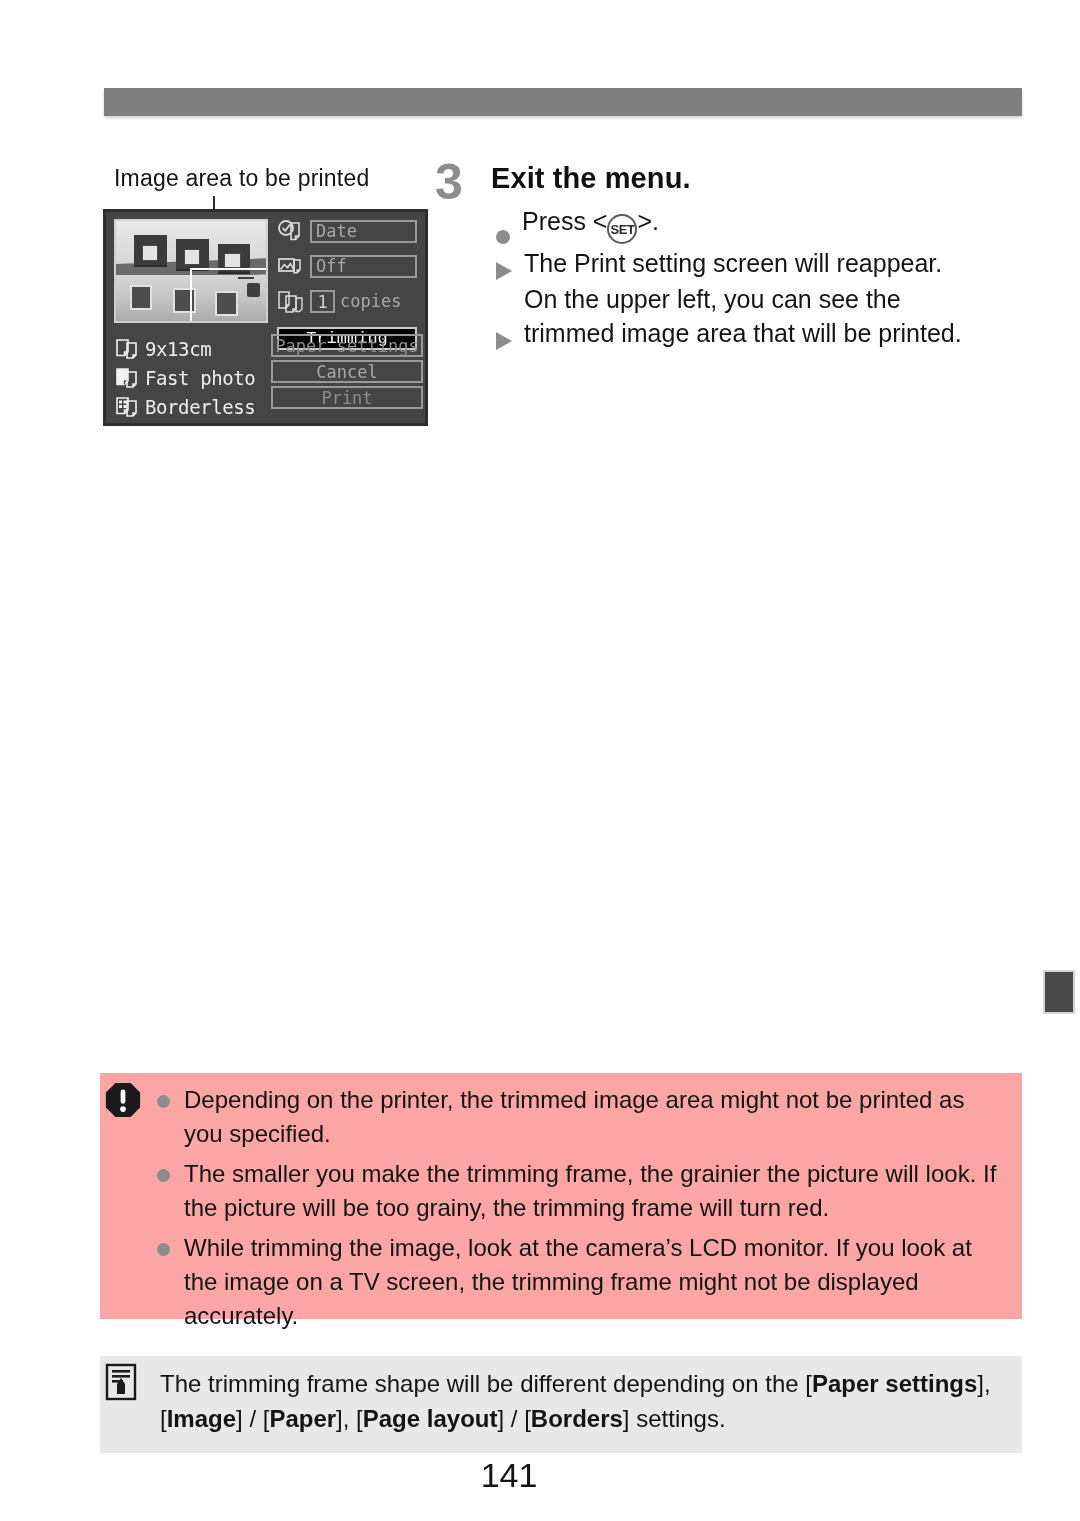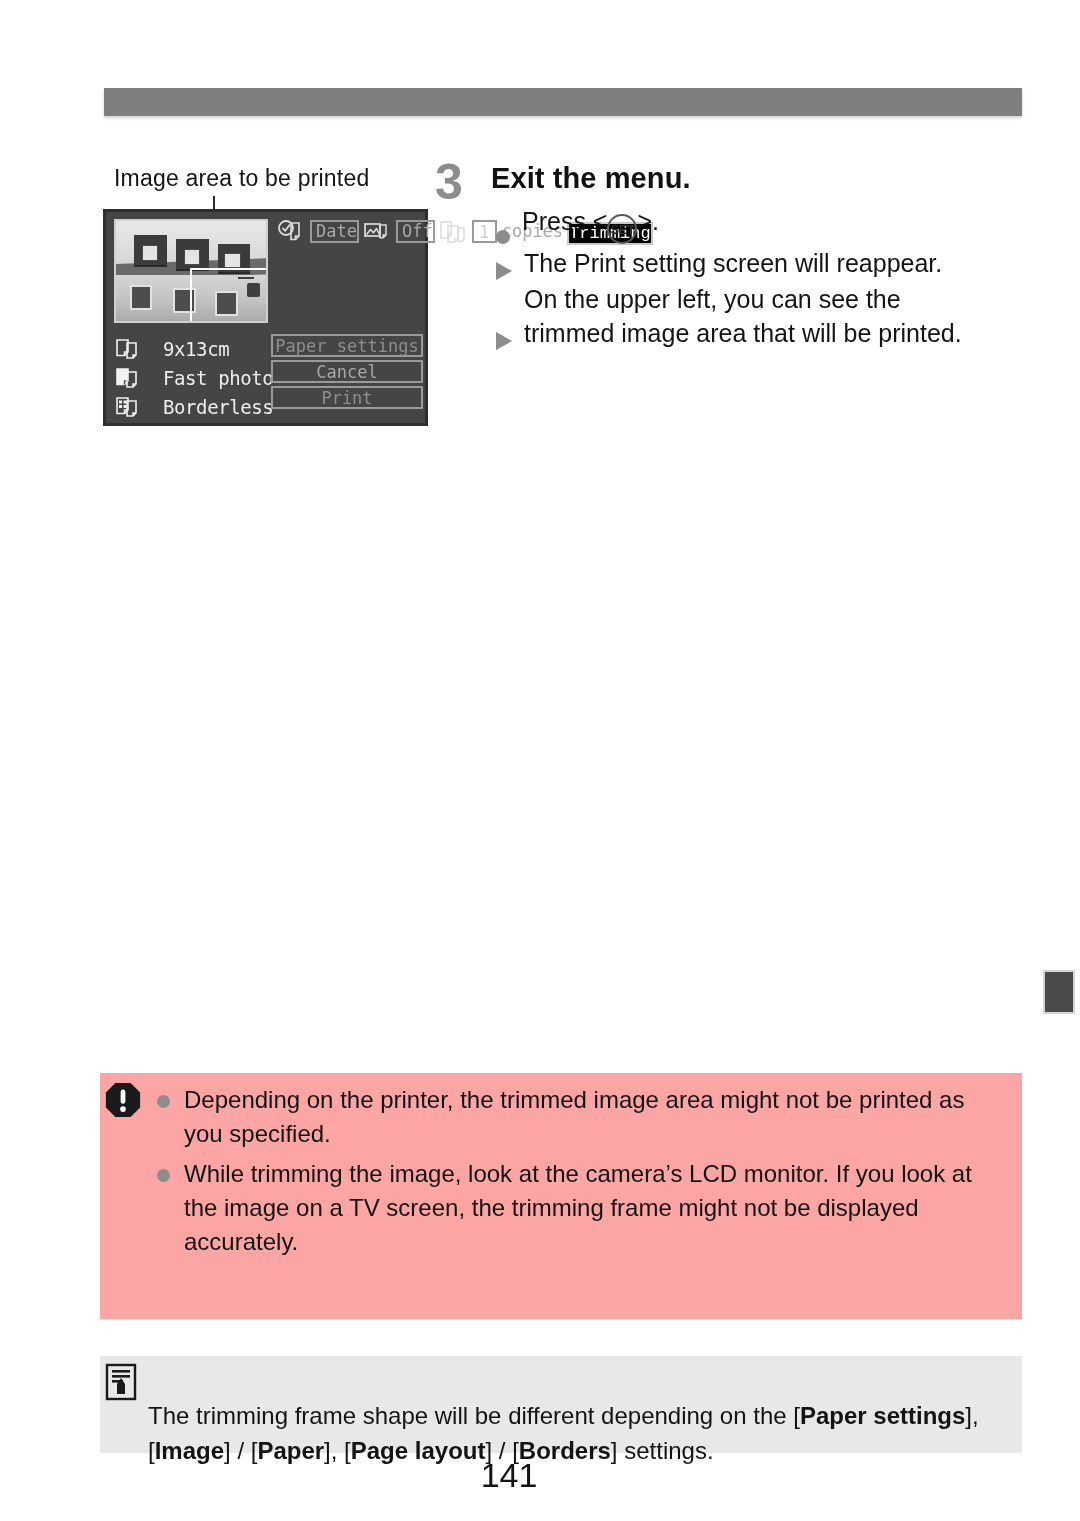--- a/index.html
+++ b/index.html
@@ -86,21 +86,21 @@
     width: 16px; height: 2px; background: #3f3f3f;
   }
   
   .trim-frame {
     position: absolute; left: 49%; top: 47%;
     width: 56%; height: 60%;
     border: 2px solid #ffffff;
     border-right: none; border-bottom: none;
   }
 
-  .lcd-right { flex: 1 1 auto; display: flex; flex-direction: row; gap: 4px; }
+  .lcd-right { flex: 1 1 auto; display: flex; flex-direction: column; gap: 11px; }
   .lcd-row { display: flex; align-items: center; gap: 5px; height: 24px; }
   .lcd-field {
     flex: 1 1 auto; height: 23px;
     border: 2px solid #9a9a9a;
     color: #a8a8a8;
     font-family: "DejaVu Sans Mono", monospace;
     font-size: 17px; line-height: 19px;
     padding-left: 4px;
   }
   .copies-row { display: flex; align-items: center; gap: 5px; flex:1 1 auto; }
@@ -127,21 +127,21 @@
   }
   .lcd-btn.sel {
     background: #000000; color: #ffffff; border-color: #c9c9c9; font-family: Liberation Mono, monospace;
   }
   .lcd-btn.dim { color: #8e8e8e; }
 
   .lcd-bottom {
     position: absolute; left: 8px; top: 122px;
     width: 150px;
   }
-  .lcd-bl-row { display: flex; align-items: center; gap: 21px; height: 29px; }
+  .lcd-bl-row { display: flex; align-items: center; gap: 3px; height: 29px; }
   .lcd-bl-text {
     color: #eeeeee; font-family: "DejaVu Sans Mono", monospace;
     font-size: 19px; letter-spacing: -0.4px; white-space: nowrap;
   }
   .lcd-right-col {
     position: absolute; left: 165px; top: 119px; width: 152px;
   }
 
   
   .step-num {
@@ -203,22 +203,22 @@
   .ntext { font-size: 24px; line-height: 34px; color: #141414; }
 
   
   .memo {
     position: absolute; left: 100px; top: 1356px;
     width: 922px; height: 97px;
     background: #e8e8e8;
   }
   .memo-icon { position: absolute; left: 5px; top: 7px; width: 32px; height: 38px; }
   .memo-text {
-    position: absolute; left: 48px; top: 10px; width: 860px;
-    font-size: 24px; line-height: 35px; color: #141414; margin-top: 32px;
+    position: absolute; left: 60px; top: 10px; width: 860px;
+    font-size: 24px; line-height: 35px; color: #141414;
   }
   .memo-text b { font-weight: bold; }
 
   .page-num {
     position: absolute; left: 0; top: 1456px; width: 1018px;
     text-align: center; font-size: 34px; color: #141414;
   }
 </style>
 </head>
 <body>
@@ -358,20 +358,24 @@
       <rect x="17.5" y="9" width="5" height="15" rx="2.5" fill="#ffffff"></rect>
       <circle cx="20" cy="29.5" r="3" fill="#ffffff"></circle>
     </svg>
     <div class="note-list">
       <div class="nline">
         <div class="ndot"></div>
         <div class="ntext">Depending on the printer, the trimmed image area might not be printed as you specified.</div>
       </div>
       <div class="nline">
         <div class="ndot"></div>
+        <div class="ntext">The smaller you make the trimming frame, the grainier the picture will look. If the picture will be too grainy, the trimming frame will turn red.</div>
+      </div>
+      <div class="nline">
+        <div class="ndot"></div>
         <div class="ntext">While trimming the image, look at the camera’s LCD monitor. If you look at the image on a TV screen, the trimming frame might not be displayed accurately.</div>
       </div>
     </div>
   </div>
 
   <div class="memo">
     <svg class="memo-icon" viewBox="0 0 32 38">
       <rect x="2" y="2" width="28" height="34" fill="none" stroke="#1a1a1a" stroke-width="2.4"></rect>
       <rect x="7" y="7" width="18" height="2.6" fill="#1a1a1a"></rect>
       <rect x="7" y="12" width="18" height="2.6" fill="#1a1a1a"></rect>

